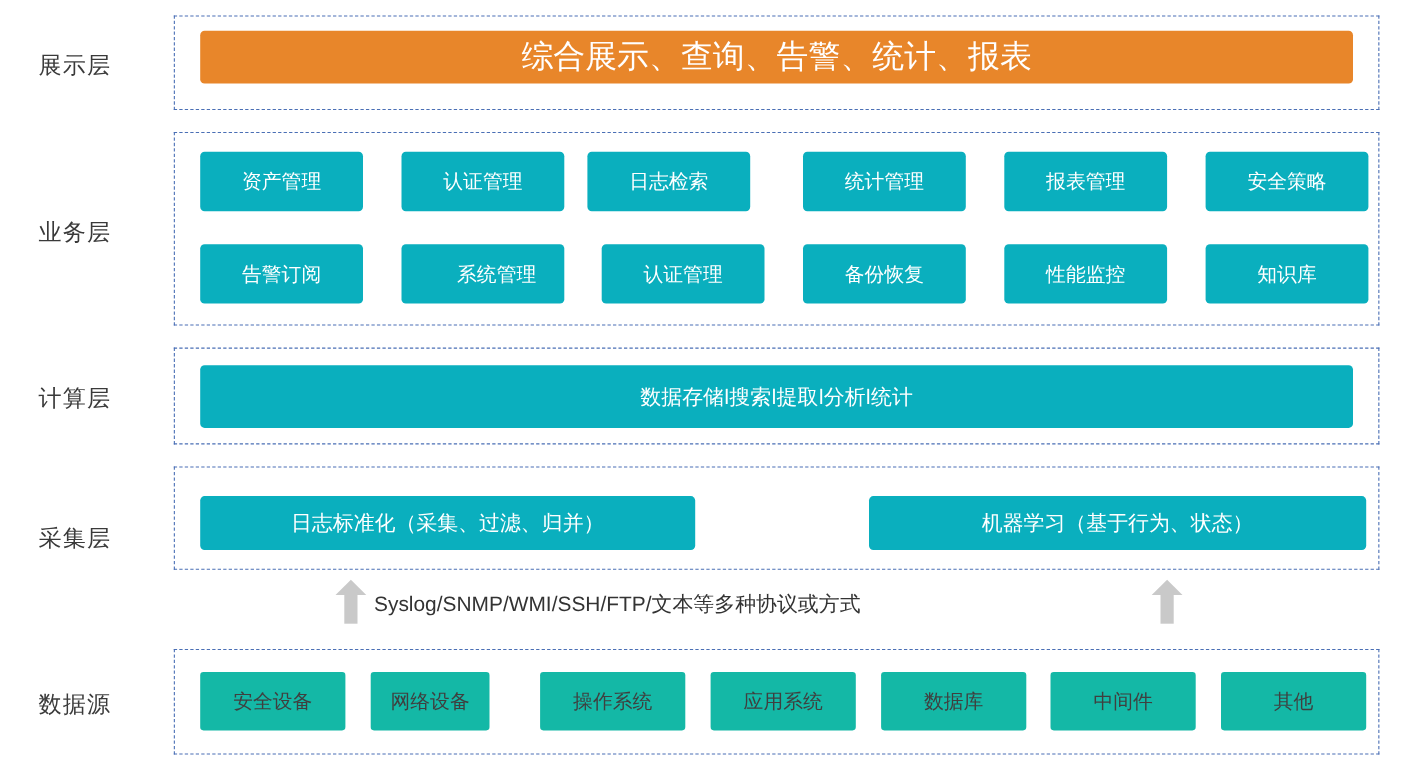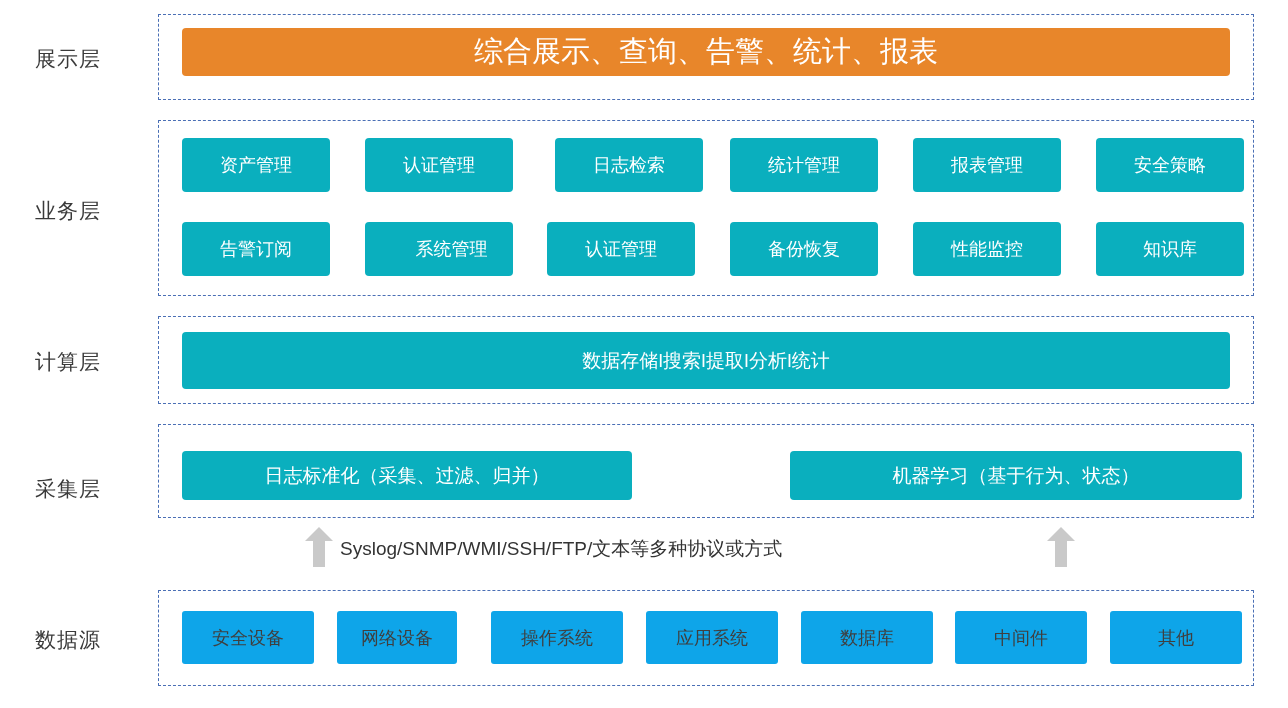--- a/index.html
+++ b/index.html
@@ -44,21 +44,21 @@
     border-radius: 4px;
     white-space: nowrap;
   }
   .cell-orange {
     background: #e8862a;
   }
   .cell-teal {
     background: #0aafbe;
   }
   .cell-grey {
-    background: #0ea5e9;
+    background: #14b8a6;
     color: #3f3f3f;
     border-radius: 3px;
   }
   
   #box-presentation { left: 158px; top: 14px; width: 1096px; height: 86px; }
   #cell-presentation {
     position: absolute; left: 182px; top: 28px; width: 1048px; height: 48px;
     font-size: 29px;
   }
   #label-presentation { left: 35px; top: 45px; }
@@ -142,21 +142,21 @@
 
   <div class="layer-label" id="label-presentation">展示层</div>
   <div class="dashed-box" id="box-presentation"></div>
   <div class="cell cell-orange" id="cell-presentation">综合展示、查询、告警、统计、报表</div>
 
   <div class="layer-label" id="label-business">业务层</div>
   <div class="dashed-box" id="box-business"></div>
 
   <div class="cell cell-teal biz-cell biz-row1" style="left:182px;">资产管理</div>
   <div class="cell cell-teal biz-cell biz-row1" style="left:365px;">认证管理</div>
-  <div class="cell cell-teal biz-cell biz-row1" style="left:555px;">日志检索</div>
+  <div class="cell cell-teal biz-cell biz-row1" style="left:534px;">日志检索</div>
   <div class="cell cell-teal biz-cell biz-row1" style="left:730px;">统计管理</div>
   <div class="cell cell-teal biz-cell biz-row1" style="left:913px;">报表管理</div>
   <div class="cell cell-teal biz-cell biz-row1" style="left:1096px;">安全策略</div>
 
   <div class="cell cell-teal biz-cell biz-row2" style="left:182px;">告警订阅</div>
   <div class="cell cell-teal biz-cell biz-row2" style="left:365px;padding-left:25px;">系统管理</div>
   <div class="cell cell-teal biz-cell biz-row2" style="left:547px;">认证管理</div>
   <div class="cell cell-teal biz-cell biz-row2" style="left:913px;">性能监控</div>
   <div class="cell cell-teal biz-cell biz-row2" style="left:730px;">备份恢复</div>
   <div class="cell cell-teal biz-cell biz-row2" style="left:1096px;">知识库</div>
@@ -177,20 +177,20 @@
   <div id="protocol-text">Syslog/SNMP/WMI/SSH/FTP/文本等多种协议或方式</div>
   <div class="up-arrow" id="arrow-right">
     <div class="head"></div>
     <div class="shaft"></div>
   </div>
 
   <div class="layer-label" id="label-source">数据源</div>
   <div class="dashed-box" id="box-source"></div>
 
   <div class="cell cell-grey src-cell" style="left:182px; width:132px;">安全设备</div>
-  <div class="cell cell-grey src-cell" style="left:337px; width:120px;">网络设备</div>
+  <div class="cell cell-grey src-cell" style="left:337px; width:108px;">网络设备</div>
   <div class="cell cell-grey src-cell" style="left:491px; width:132px;">操作系统</div>
   <div class="cell cell-grey src-cell" style="left:646px; width:132px;">应用系统</div>
   <div class="cell cell-grey src-cell" style="left:801px; width:132px;">数据库</div>
   <div class="cell cell-grey src-cell" style="left:955px; width:132px;">中间件</div>
   <div class="cell cell-grey src-cell" style="left:1110px; width:132px;">其他</div>
 
 </div>
 
 </body></html>

